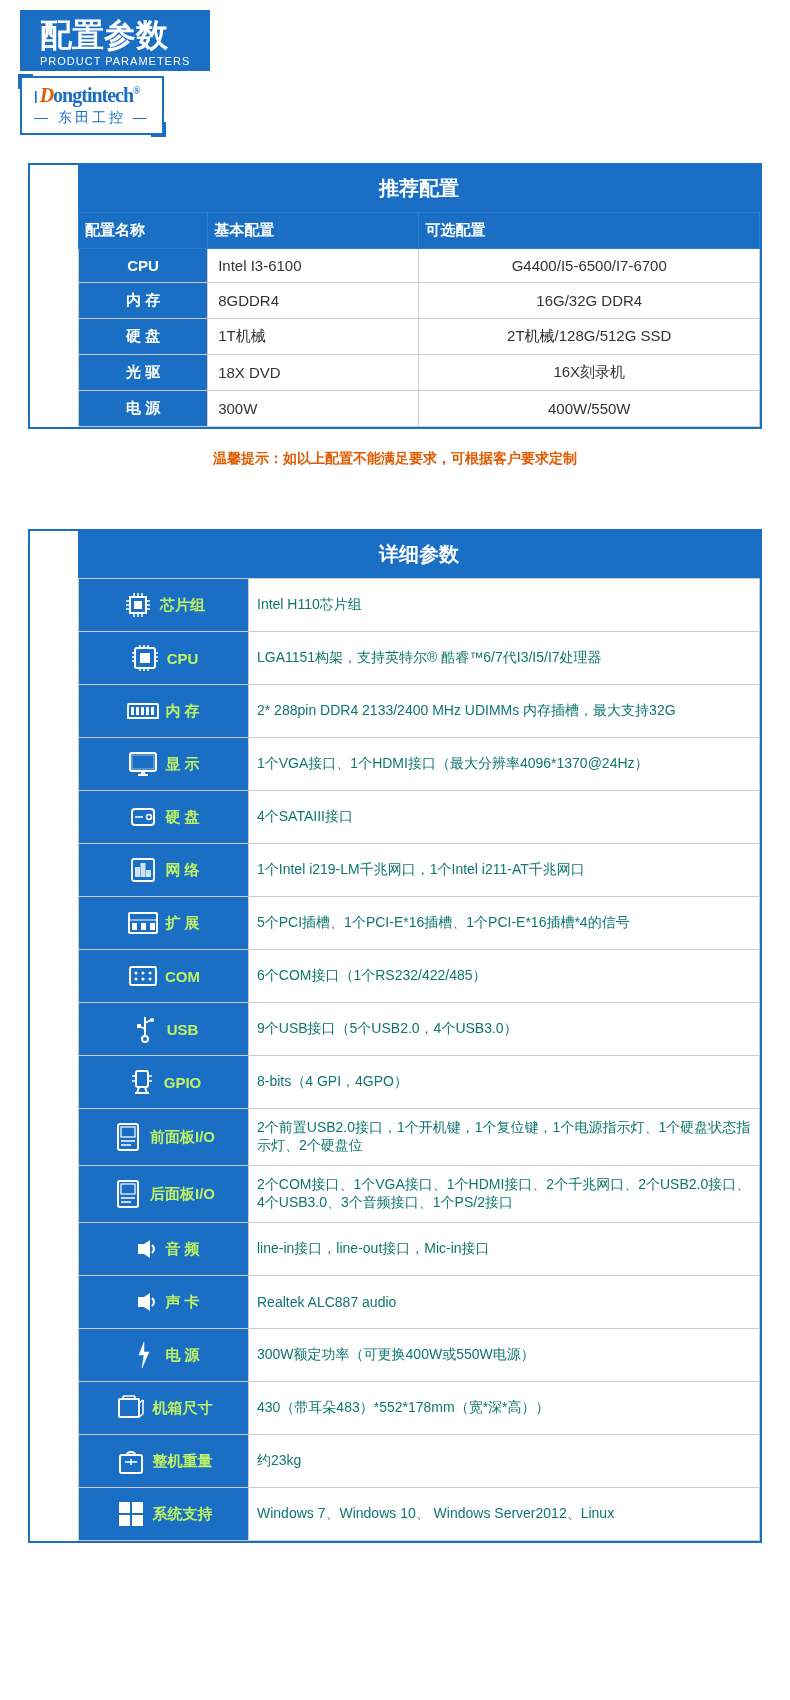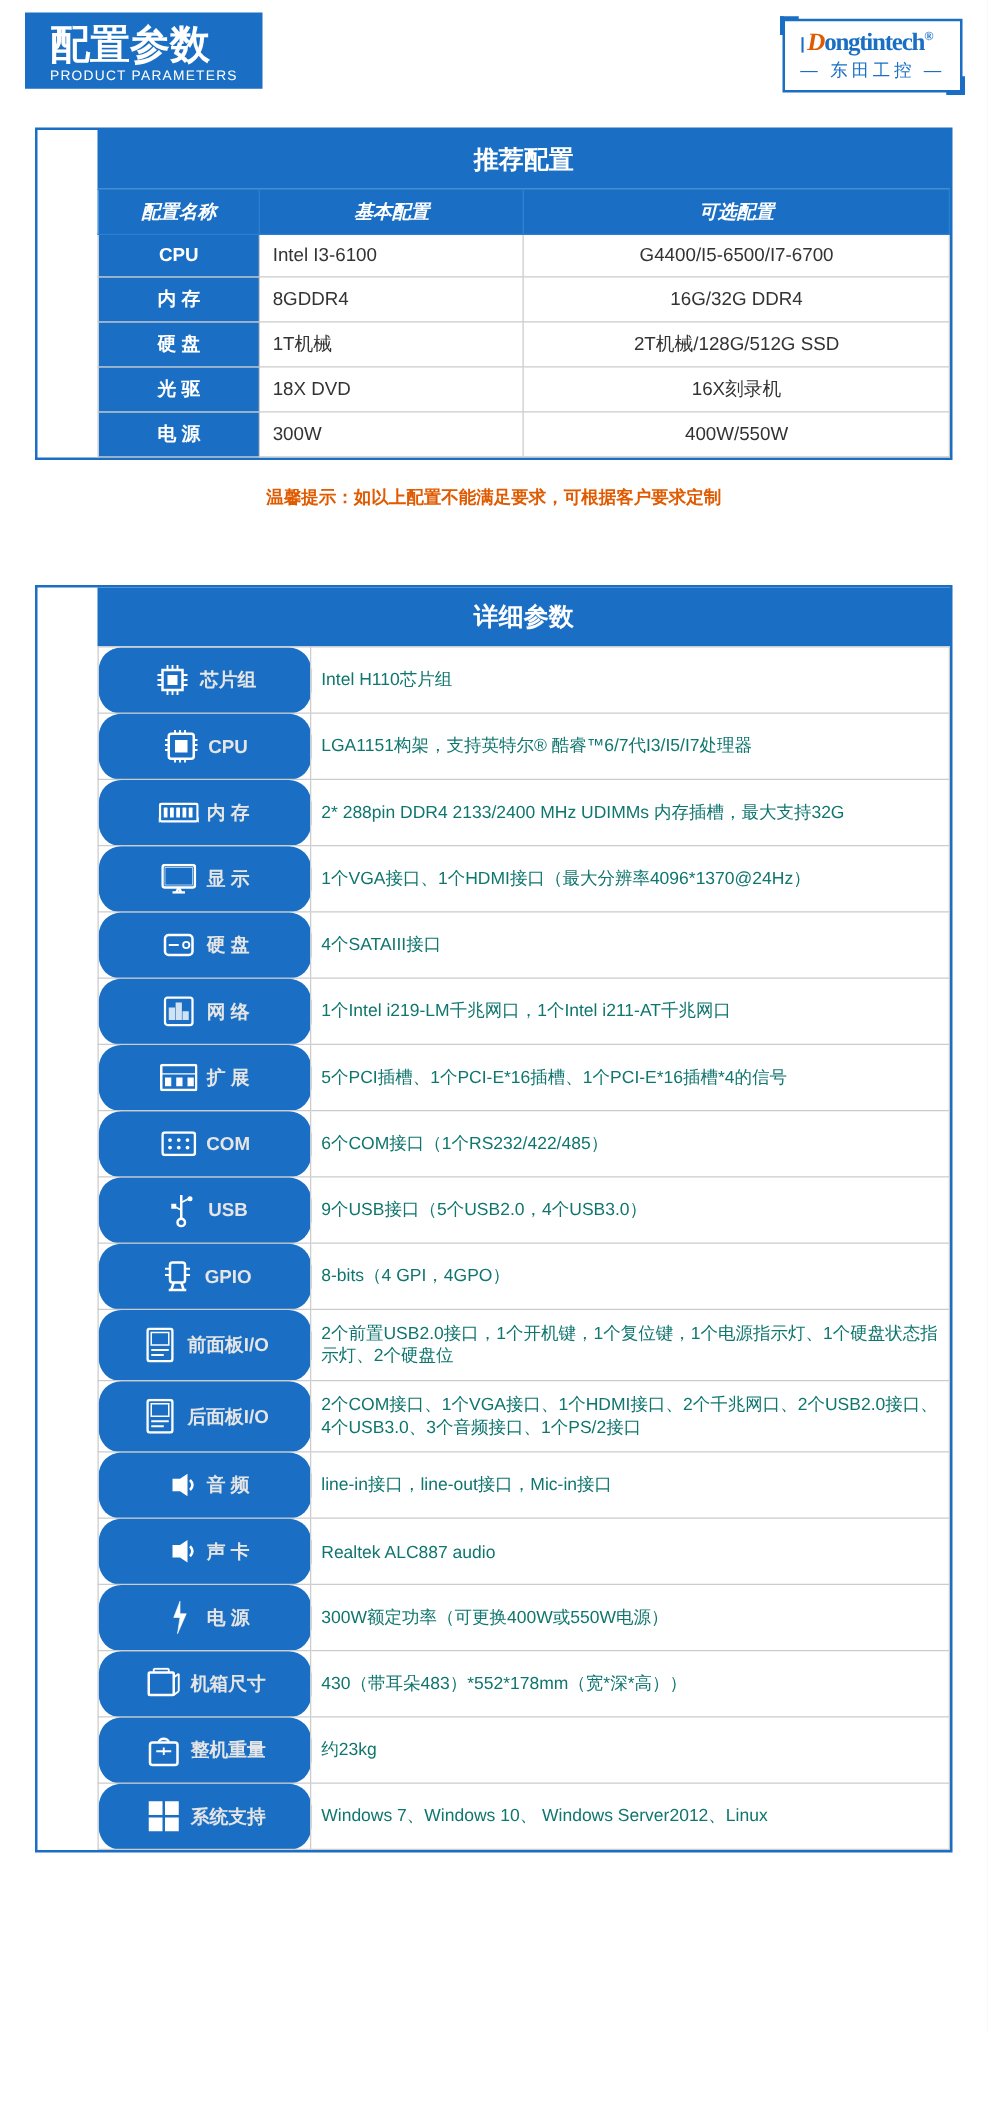--- a/index.html
+++ b/index.html
@@ -15,21 +15,21 @@
       width: 790px;
       min-height: 1700px;
       padding-bottom: 20px;
     }
 
     
     .header-section {
       padding: 10px 20px 10px 20px;
       display: flex;
       align-items: flex-start;
-      justify-content: space-between;
+      flex-direction: column;
     }
     .title-box {
       background: #1a6fc4;
       padding: 8px 20px 4px 20px;
       display: inline-block;
     }
     .title-zh {
       color: #fff;
       font-size: 32px;
       font-weight: bold;
@@ -89,25 +89,24 @@
       font-weight: bold;
       padding: 10px 0;
     }
     table {
       width: 100%;
       border-collapse: collapse;
     }
     .recommend-table th {
       background: #1a6fc4;
       color: #fff;
-      text-align: center;
+      text-align: left;
       padding: 8px 6px;
       font-size: 15px;
       border: 1px solid #2a7fd0;
-      font-style: italic;
     }
     .recommend-table td {
       padding: 8px 10px;
       border: 1px solid #ccc;
       font-size: 15px;
     }
     .recommend-table td.row-label {
       background: #1a6fc4;
       color: #fff;
       text-align: center;
@@ -138,26 +137,25 @@
     .detail-table tr {
       border-bottom: 1px solid #ccc;
     }
     .detail-table td {
       padding: 10px 8px;
       vertical-align: middle;
       border: 1px solid #ccc;
     }
     .detail-label-cell {
       background: #1a6fc4;
-      color: #e5e5e5;
+      color: #bef264;
       width: 170px;
       text-align: center;
       font-size: 15px;
       font-weight: bold;
-      border-radius: 18px;
     }
     .detail-label-inner {
       display: flex;
       align-items: center;
       justify-content: center;
       gap: 6px;
     }
     .detail-icon {
       width: 32px;
       height: 32px;

